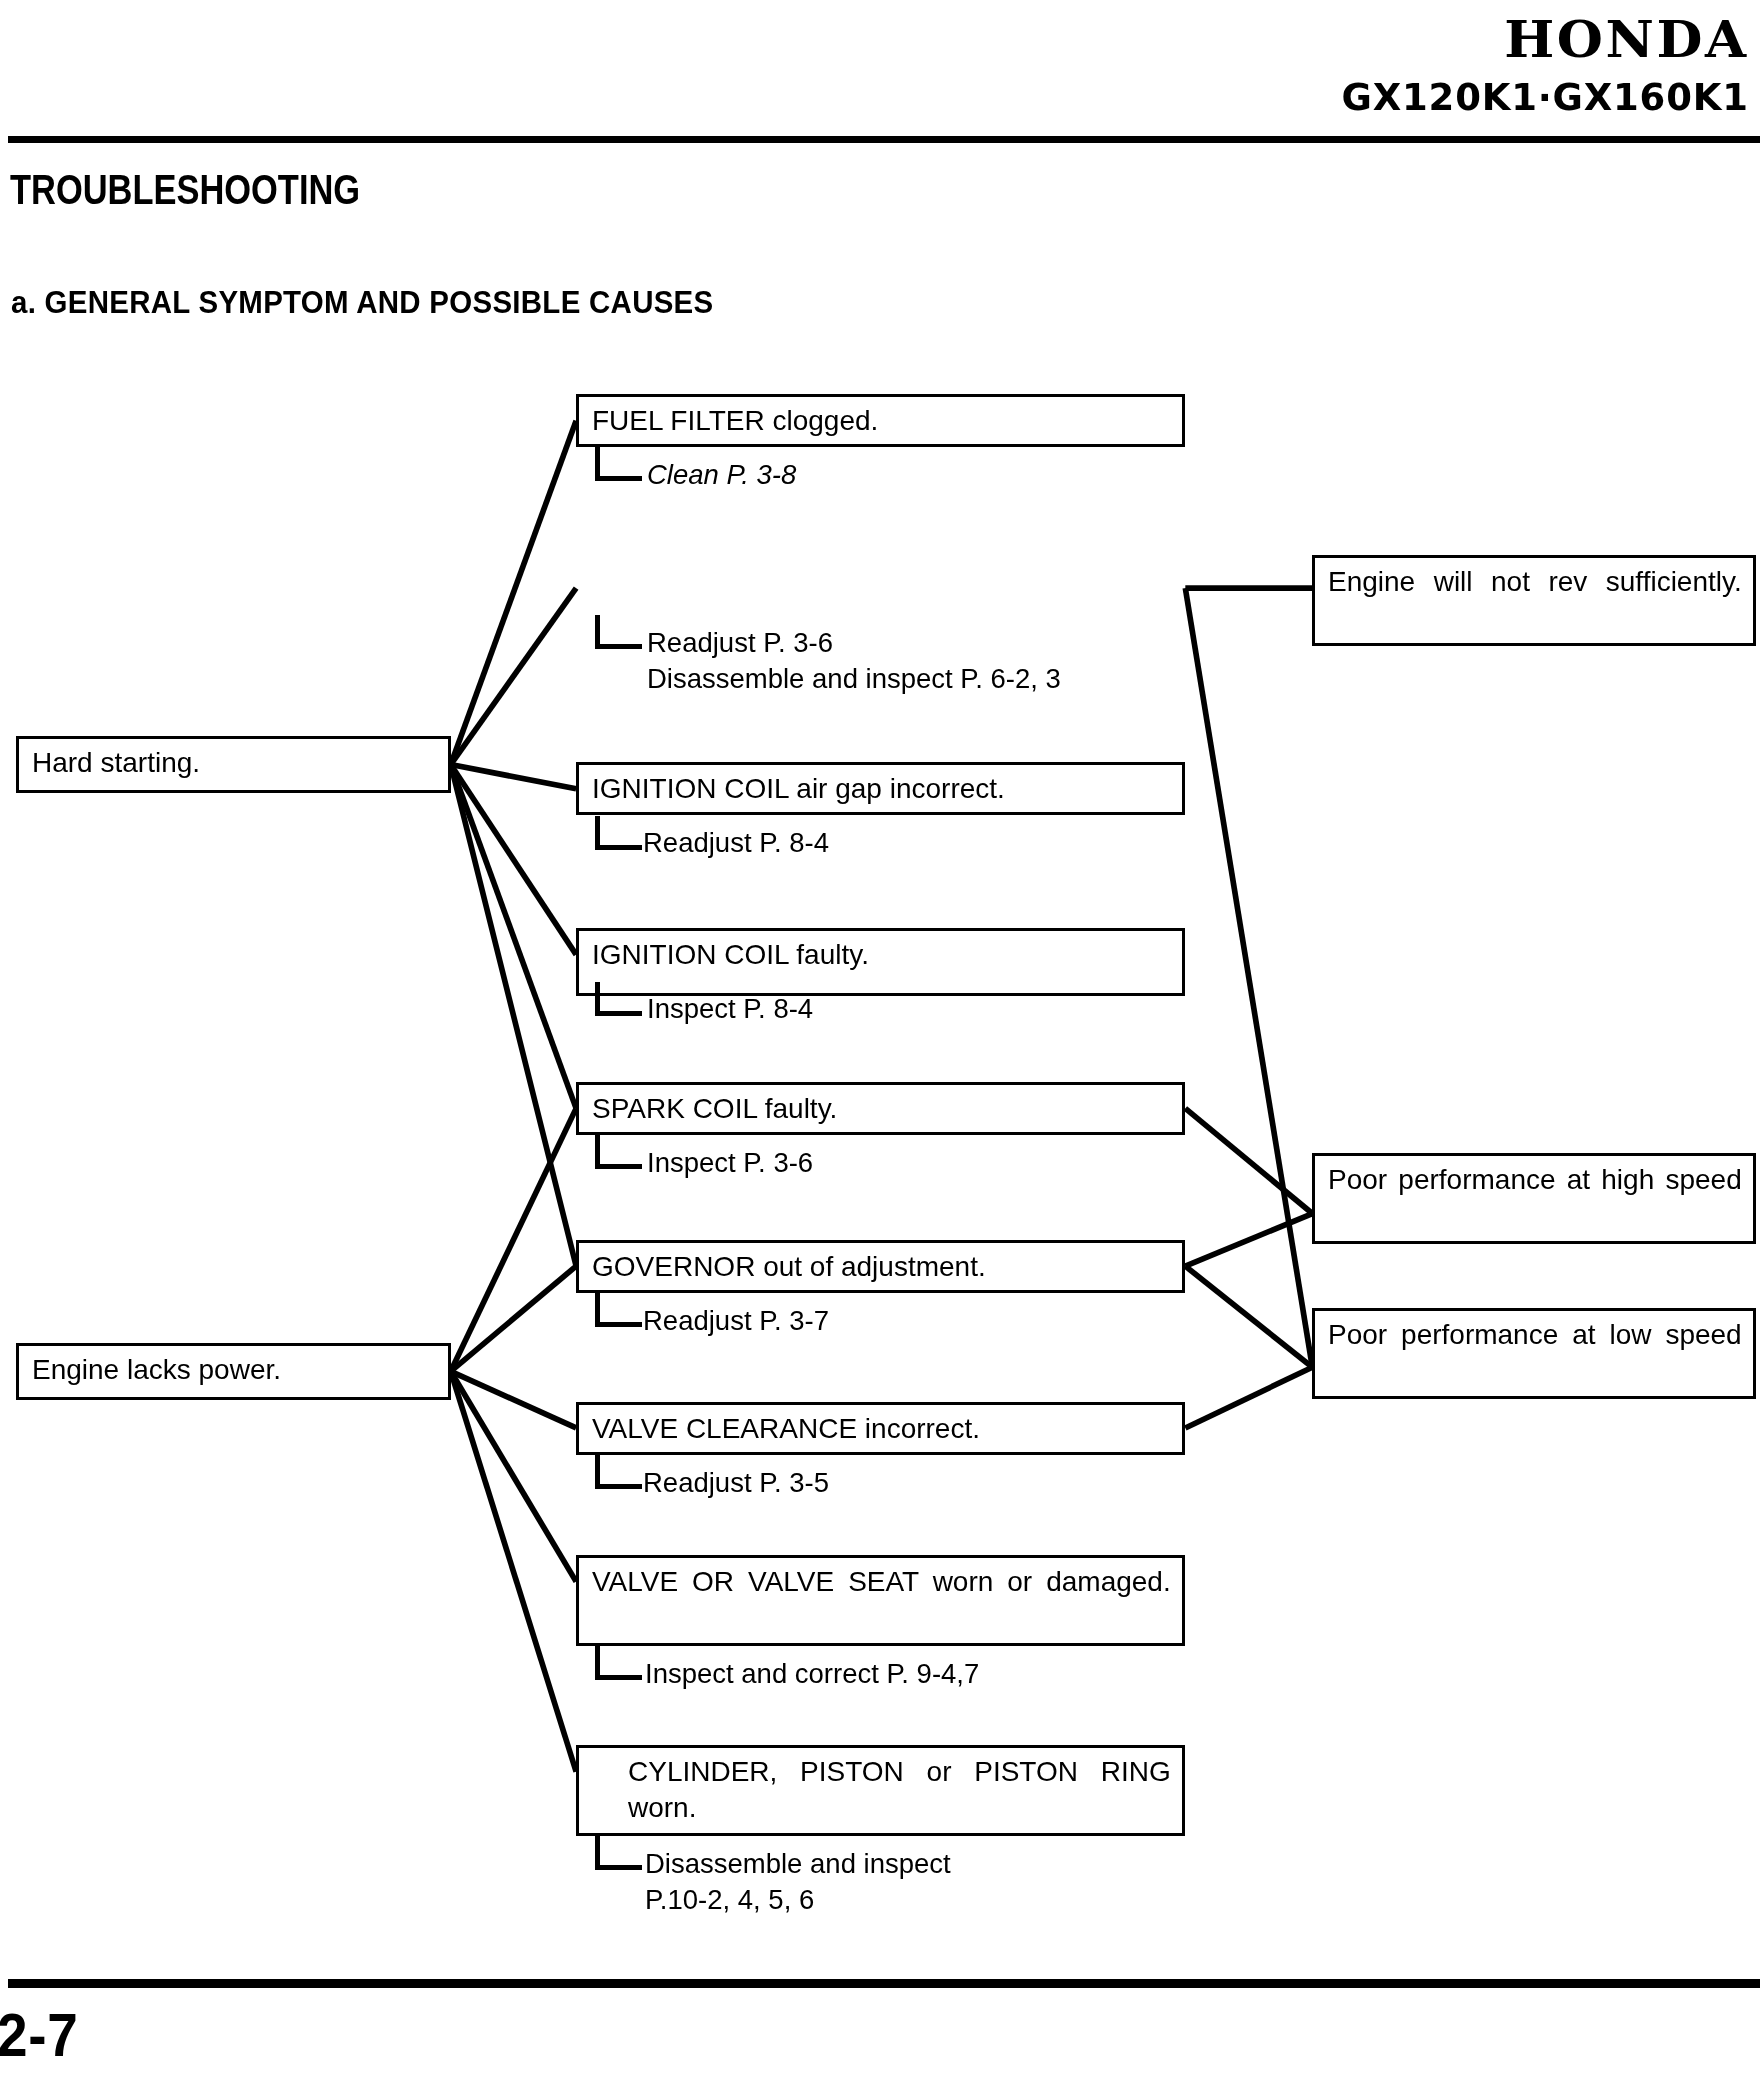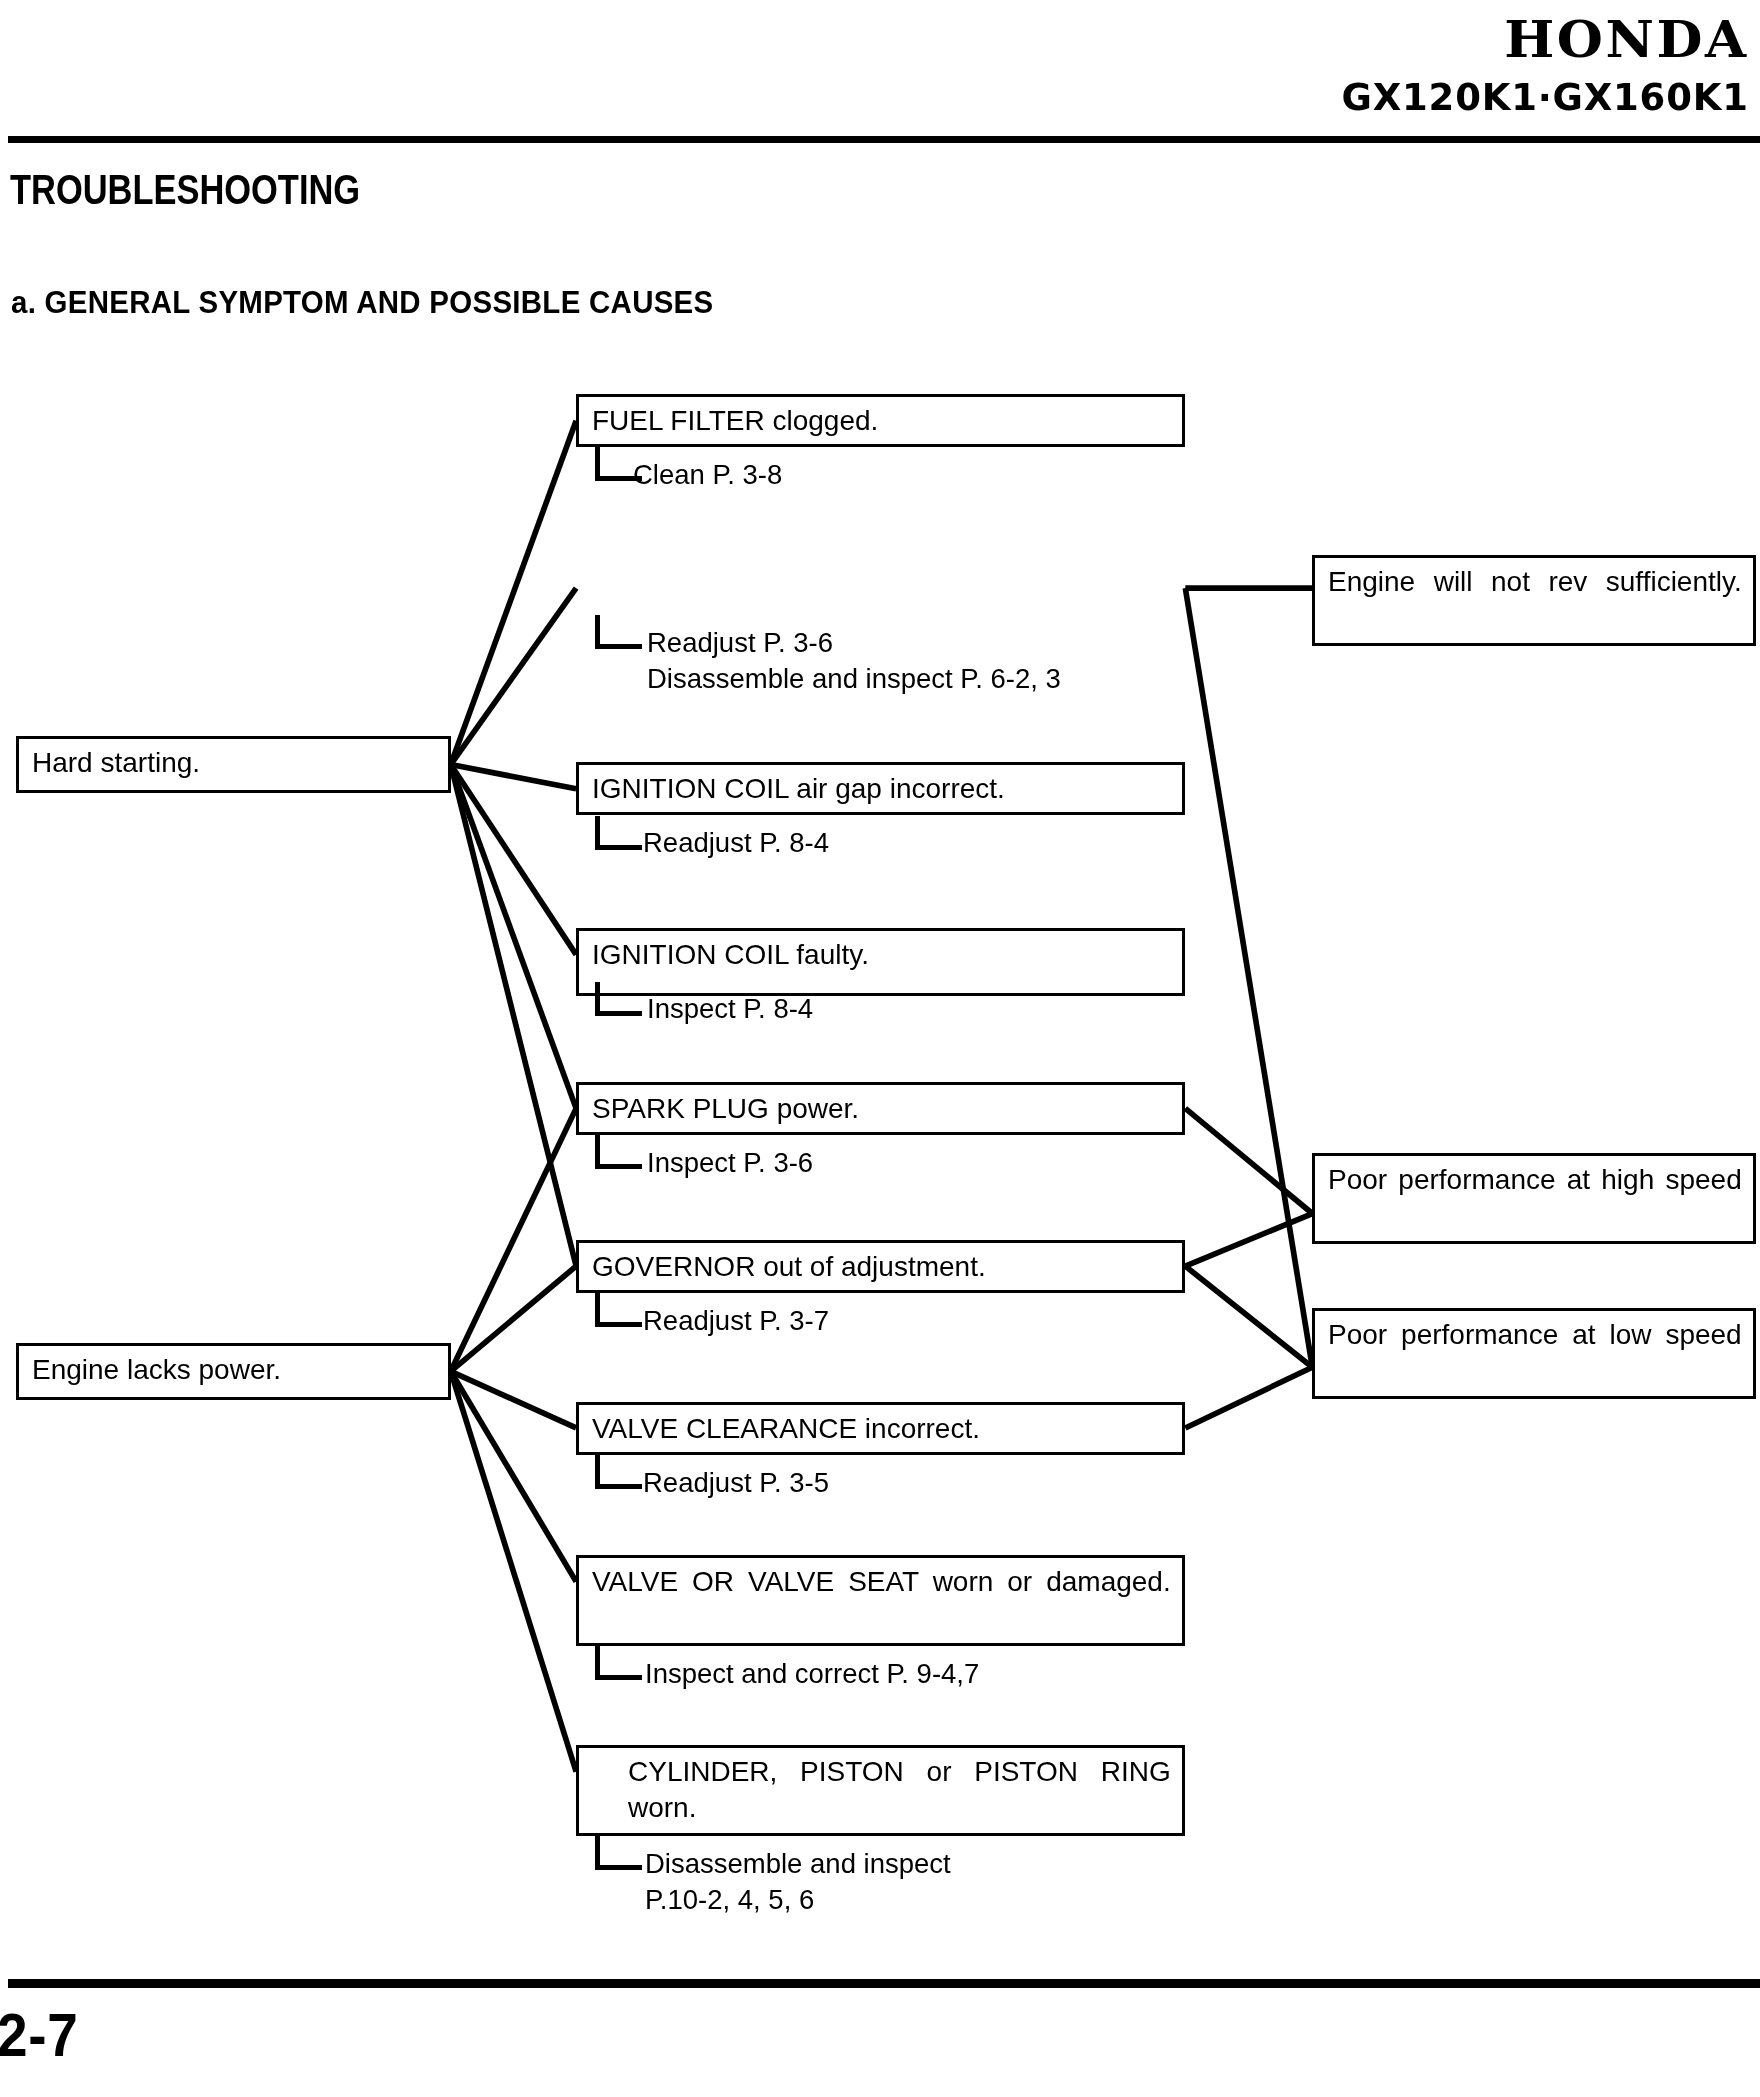--- a/index.html
+++ b/index.html
@@ -123,21 +123,21 @@
     <span class="txt">Engine lacks power.</span>
   </div>
 
   <div class="node" style="left:568px;top:394px;width:609px;height:53px;">
     <span class="txt">FUEL FILTER clogged.</span>
   </div>
   <div class="elbow" style="left:587px;top:447px;width:47px;height:34px;">
     <i class="v" style="left:0;top:0;height:34px;"></i>
       <i class="h" style="width:47px;"></i>
   </div>
-  <div class="note" style="left:625px;top:457px;">Clean P. 3-8</div>
+  <div class="note" style="left:639px;top:457px;font-style:italic;">Clean P. 3-8</div>
 
   <div class="elbow" style="left:587px;top:615px;width:47px;height:34px;">
     <i class="v" style="left:0;top:0;height:34px;"></i>
       <i class="h" style="width:47px;"></i>
   </div>
   <div class="note" style="left:639px;top:625px;">Readjust P. 3-6
 Disassemble and inspect P. 6-2, 3</div>
 
   <div class="node" style="left:568px;top:762px;width:609px;height:53px;">
     <span class="txt">IGNITION COIL air gap incorrect.</span>
@@ -151,21 +151,21 @@
   <div class="node" style="left:568px;top:928px;width:609px;height:68px;">
     <span class="txt">IGNITION COIL faulty.</span>
   </div>
   <div class="elbow" style="left:587px;top:982px;width:47px;height:34px;">
     <i class="v" style="left:0;top:0;height:34px;"></i>
       <i class="h" style="width:47px;"></i>
   </div>
   <div class="note" style="left:639px;top:991px;">Inspect P. 8-4</div>
 
   <div class="node" style="left:568px;top:1082px;width:609px;height:53px;">
-    <span class="txt">SPARK PLUG power.</span>
+    <span class="txt">SPARK COIL faulty.</span>
   </div>
   <div class="elbow" style="left:587px;top:1135px;width:47px;height:34px;">
     <i class="v" style="left:0;top:0;height:34px;"></i>
       <i class="h" style="width:47px;"></i>
   </div>
   <div class="note" style="left:639px;top:1145px;">Inspect P. 3-6</div>
 
   <div class="node" style="left:568px;top:1240px;width:609px;height:53px;">
     <span class="txt">GOVERNOR out of adjustment.</span>
   </div>

